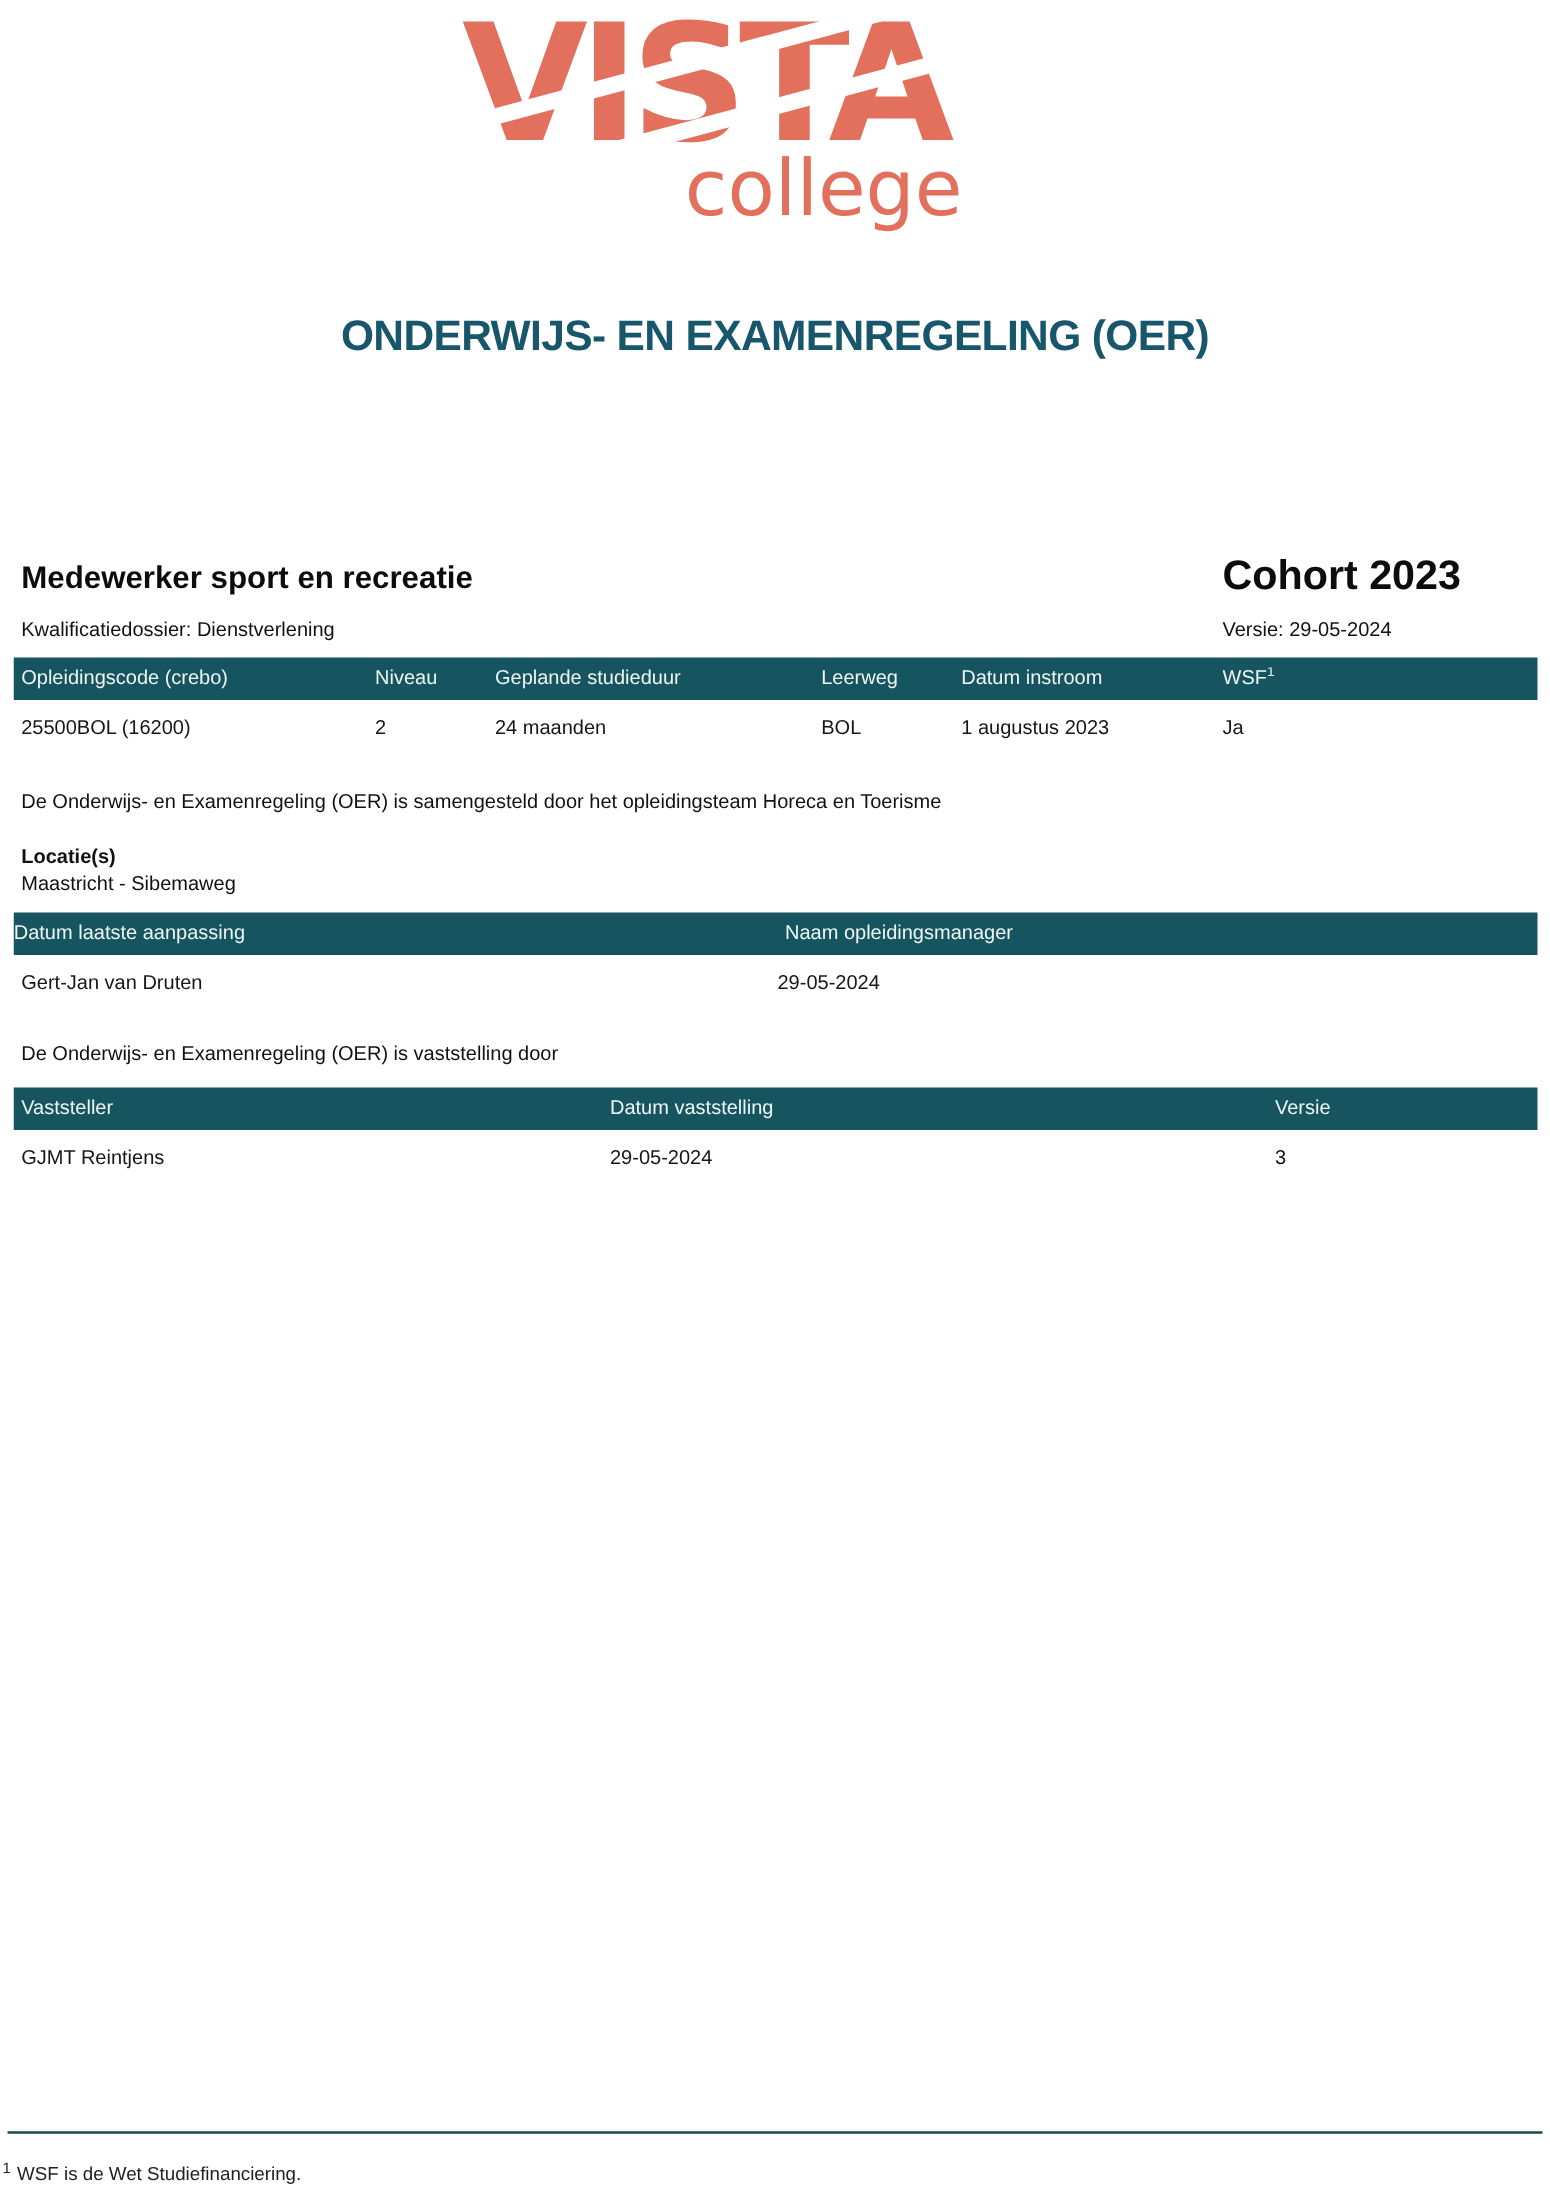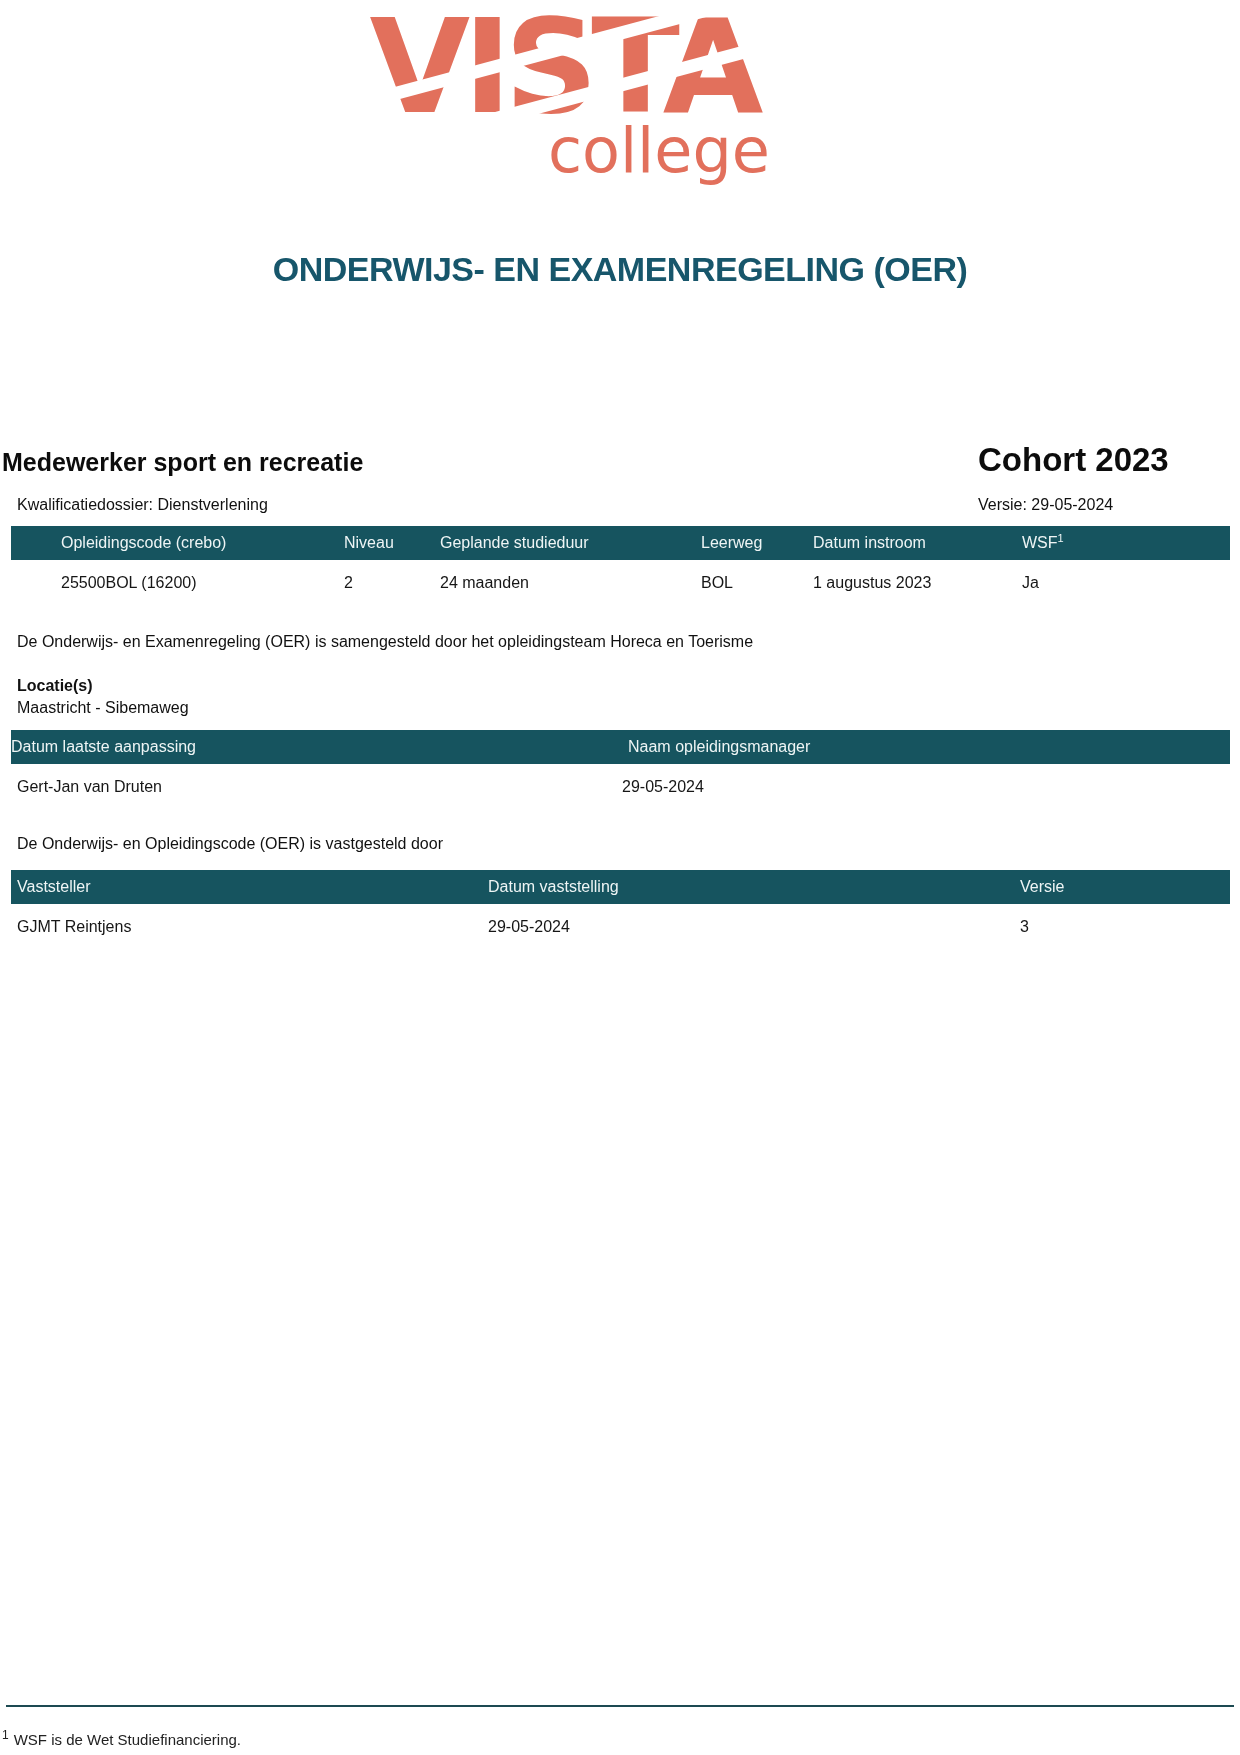--- a/index.html
+++ b/index.html
@@ -19,35 +19,35 @@
 
   
   .doc-title {
     position: absolute; top: 250px; left: 0; width: 100%;
     text-align: center;
     font-size: 34px; font-weight: bold; letter-spacing: -0.5px;
     color: #17566b;
   }
 
   
-  .program-name   { position: absolute; left: 2px;  top: 448px; font-size: 25px; font-weight: bold; color: #0c0c0c; }
+  .program-name   { position: absolute; left: 17px;  top: 448px; font-size: 25px; font-weight: bold; color: #0c0c0c; }
   .cohort-label   { position: absolute; left: 978px; top: 424px; font-size: 33px; font-weight: bold; color: #0c0c0c; margin-top: 17px; }
   .qualification  { position: absolute; left: 17px;  top: 496px; font-size: 16px; }
   .version-line   { position: absolute; left: 978px; top: 496px; font-size: 16px; }
 
   
   .tbl { position: absolute; left: 11px; right: 10px; display: grid; align-items: center; font-size: 16px; }
   .tbl-head { background: #16545f; color: #eef5f5; height: 34px; }
   .tbl-row  { height: 30px; color: #161616; }
   .cell { padding: 0; white-space: nowrap; overflow: hidden; }
   .cell.first { padding-left: 6px; }
   sup { font-size: 11px; vertical-align: super; line-height: 0; }
 
   
-  .t1 { grid-template-columns: 289px 96px 261px 112px 209px 1fr; padding-left: 44px; }
+  .t1 { grid-template-columns: 289px 96px 261px 112px 209px 1fr; }
   .t1.tbl-head { top: 526px; }
   .t1.tbl-row  { top: 568px; }
 
   .composed-by { position: absolute; left: 17px; top: 633px; font-size: 16px; }
 
   .locations-label { position: absolute; left: 17px; top: 677px; font-size: 16px; font-weight: bold; }
   .locations-value { position: absolute; left: 17px; top: 699px; font-size: 16px; }
 
   
   .t2 { grid-template-columns: 611px 1fr; }
@@ -118,21 +118,21 @@
 
   <div class="tbl tbl-head t2">
     <div class="cell">Datum laatste aanpassing</div>
     <div class="cell first">Naam opleidingsmanager</div>
   </div>
   <div class="tbl tbl-row t2">
     <div class="cell first">Gert-Jan van Druten</div>
     <div class="cell">29-05-2024</div>
   </div>
 
-  <div class="approved-by">De Onderwijs- en Opleidingscode (OER) is vastgesteld door</div>
+  <div class="approved-by">De Onderwijs- en Examenregeling (OER) is vaststelling door</div>
 
   <div class="tbl tbl-head t3">
     <div class="cell first">Vaststeller</div>
     <div class="cell">Datum vaststelling</div>
     <div class="cell">Versie</div>
   </div>
   <div class="tbl tbl-row t3">
     <div class="cell first">GJMT Reintjens</div>
     <div class="cell">29-05-2024</div>
     <div class="cell">3</div>

